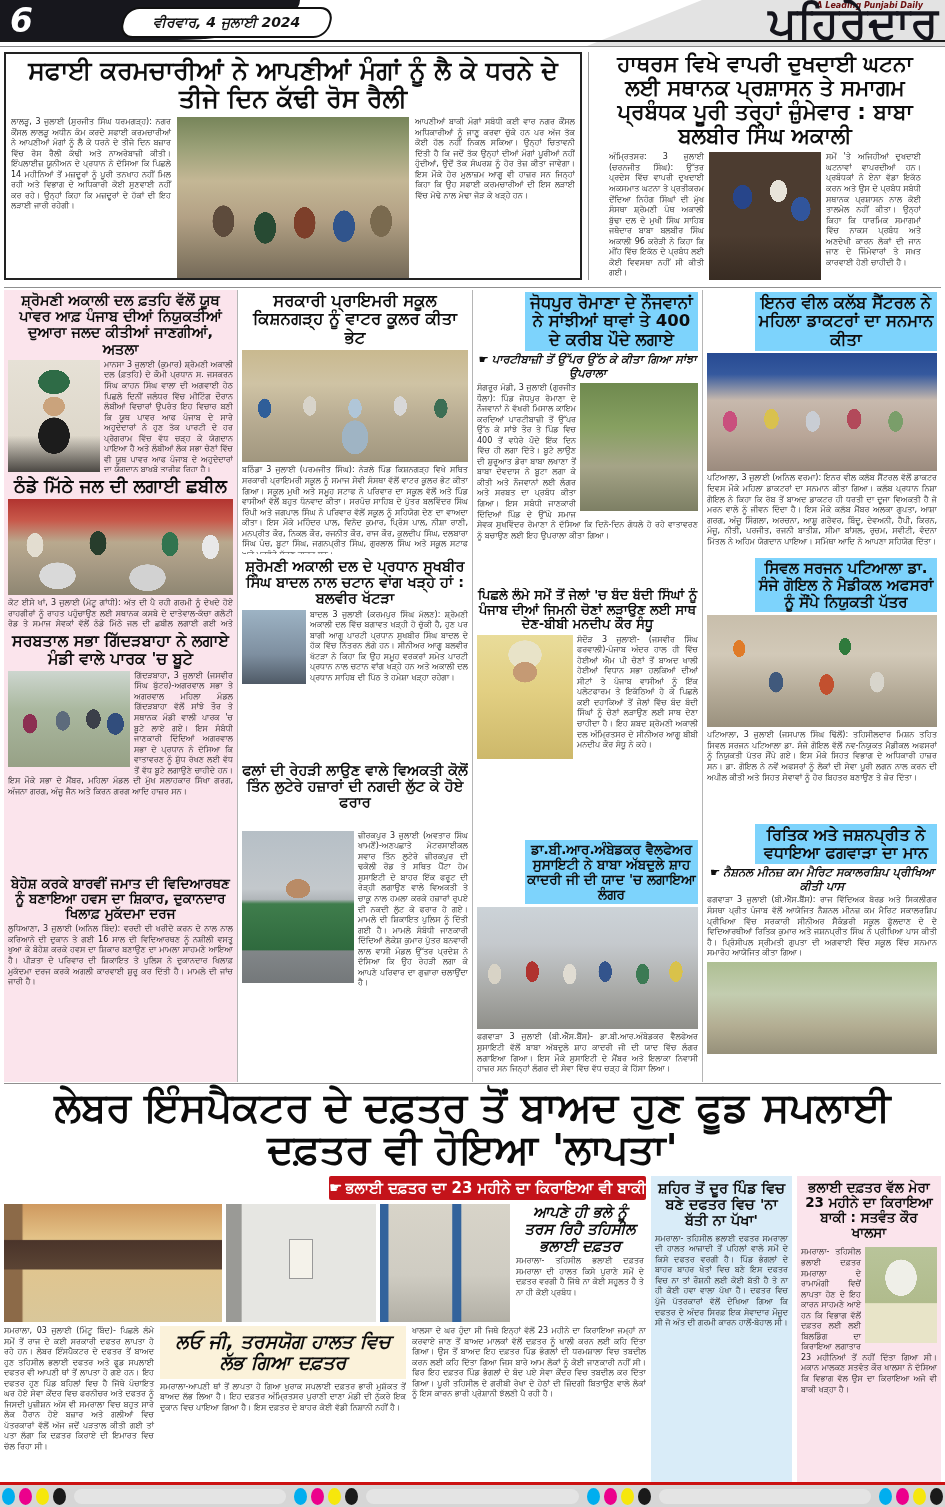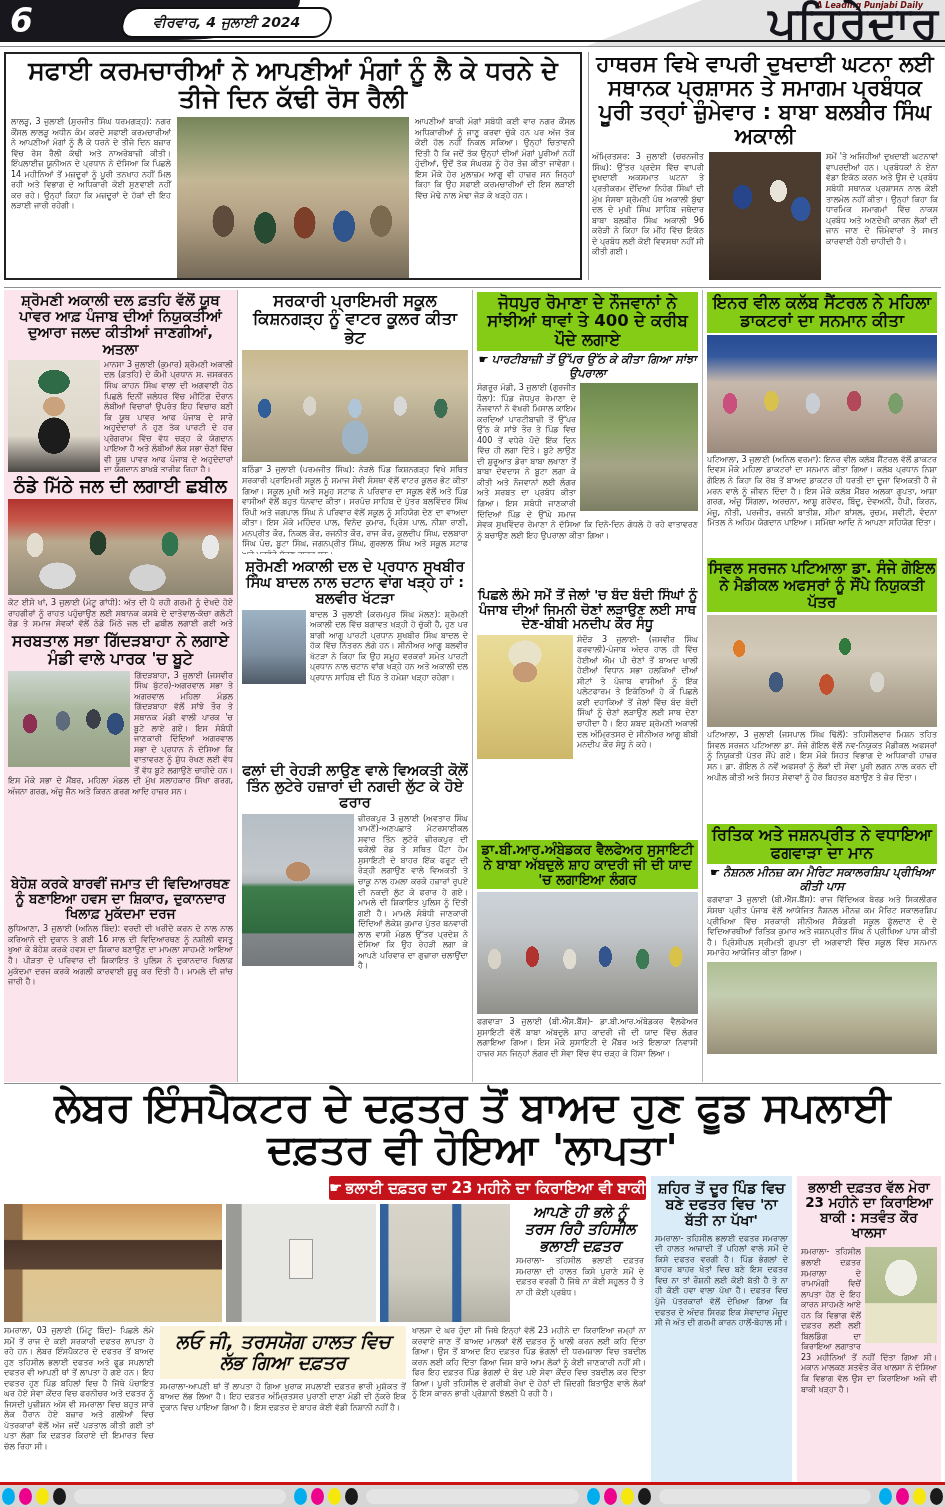--- a/index.html
+++ b/index.html
@@ -17,39 +17,39 @@
   .mast-rule{position:absolute;top:40px;left:0;right:0;height:2px;background:#1a1a1a;}
   .mast-rule2{position:absolute;top:46px;left:0;right:0;height:1px;background:#8a8a8a;}
   .logo-block{position:absolute;top:0;right:0;width:358px;height:46px;background:#e3e3e3;
               clip-path:polygon(115px 0,100% 0,100% 100%,0 100%);}
   .logo{position:absolute;right:6px;top:0px;font-size:44px;line-height:46px;font-weight:bold;color:#14141c;letter-spacing:1px;}
   .tagline{position:absolute;right:22px;top:1px;font-size:8px;font-style:italic;font-weight:bold;color:#6b0f0f;}
   
   .hl{font-weight:bold;color:#0d0d0d;text-align:center;line-height:1.12;}
   .body-txt{font-size:8px;line-height:1.32;text-align:justify;color:#1c1c1c;}
   .art{overflow:hidden;position:relative;margin-bottom:4px;}
-  .pink{background:#84cc16;}
+  .pink{background:#7dd3fc;margin-left:48px;}
   .photo{background:#b9b2a4;position:relative;flex:none;}
   .subhead{font-size:11.5px;font-weight:bold;font-style:italic;text-align:center;line-height:1.2;color:#101010;}
   .ptr{font-style:normal;margin-right:3px;}
   
   .top-band{position:absolute;top:52px;left:4px;right:4px;height:232px;display:flex;gap:6px;}
   .top-left{flex:0 0 578px;border:2px solid #222;padding:3px 5px;box-sizing:border-box;}
   .top-left .hl{font-size:25px;}
   .tl-body{display:flex;gap:6px;margin-top:4px;height:170px;overflow:hidden;}
   .tl-body .bt{flex:1;}
   .ph-rally{width:232px;height:168px;background:
      linear-gradient(180deg,#77855a 0%,#9aa077 18%,#c4b795 38%,#b3a185 60%,#8d8069 82%,#6e6354 100%);}
   .ph-rally:before{content:"";position:absolute;inset:0;background:
      radial-gradient(18px 26px at 20% 62%,#5d4b3c 0 60%,transparent 61%),
      radial-gradient(18px 26px at 38% 66%,#274a33 0 60%,transparent 61%),
      radial-gradient(18px 26px at 55% 63%,#7d3f2a 0 60%,transparent 61%),
      radial-gradient(18px 26px at 72% 65%,#30548c 0 60%,transparent 61%),
      radial-gradient(18px 26px at 88% 62%,#7a6a4f 0 60%,transparent 61%);}
-  .top-right{flex:1;border-left:1px solid #999;padding:0 3px;}
+  .top-right{flex:1;border-left:1px solid #999;padding:0 20px;}
   .top-right .hl{font-size:21.5px;}
   .tr-body{display:flex;gap:5px;margin-top:4px;height:158px;overflow:hidden;}
   .tr-body .bt{flex:1;}
   .ph-turban{width:112px;height:150px;background:#4c3c30;}
   .ph-turban:before{content:"";position:absolute;inset:0;background:
      radial-gradient(16px 20px at 30% 30%,#27458a 0 60%,transparent 61%),
      radial-gradient(14px 18px at 62% 26%,#e8e4da 0 60%,transparent 61%),
      radial-gradient(16px 20px at 82% 38%,#31559c 0 60%,transparent 61%),
      linear-gradient(180deg,transparent 55%,#2e241c 100%);}
   
@@ -244,21 +244,21 @@
       </div>
       <div class="art" style="height:200px">
         <div class="hl" style="font-size:14.5px">ਸ਼੍ਰੋਮਣੀ ਅਕਾਲੀ ਦਲ ਦੇ ਪ੍ਰਧਾਨ ਸੁਖਬੀਰ ਸਿੰਘ ਬਾਦਲ ਨਾਲ ਚਟਾਨ ਵਾਂਗ ਖੜ੍ਹੇ ਹਾਂ : ਬਲਵੀਰ ਖੱਟੜਾ</div>
         <div style="margin-top:3px">
           <div class="photo ph-khattra fl"></div>
           <div class="body-txt">ਬਾਦਲ 3 ਜੁਲਾਈ (ਕਰਮਪੁਰ ਸਿੰਘ ਮੱਲਣ): ਸ਼੍ਰੋਮਣੀ ਅਕਾਲੀ ਦਲ ਵਿੱਚ ਬਗਾਵਤ ਖੜ੍ਹੀ ਹੋ ਚੁੱਕੀ ਹੈ, ਹੁਣ ਪਰ ਬਾਗੀ ਆਗੂ ਪਾਰਟੀ ਪ੍ਰਧਾਨ ਸੁਖਬੀਰ ਸਿੰਘ ਬਾਦਲ ਦੇ ਹੱਕ ਵਿੱਚ ਨਿੱਤਰਨ ਲੱਗੇ ਹਨ। ਸੀਨੀਅਰ ਆਗੂ ਬਲਵੀਰ ਖੱਟੜਾ ਨੇ ਕਿਹਾ ਕਿ ਉਹ ਸਮੂਹ ਵਰਕਰਾਂ ਸਮੇਤ ਪਾਰਟੀ ਪ੍ਰਧਾਨ ਨਾਲ ਚਟਾਨ ਵਾਂਗ ਖੜ੍ਹੇ ਹਨ ਅਤੇ ਅਕਾਲੀ ਦਲ ਪ੍ਰਧਾਨ ਸਾਹਿਬ ਦੀ ਪਿੱਠ ਤੇ ਹਮੇਸ਼ਾ ਖੜ੍ਹਾ ਰਹੇਗਾ।</div>
         </div>
       </div>
       <div class="art" style="height:316px">
         <div class="hl" style="font-size:14.5px">ਫਲਾਂ ਦੀ ਰੇਹੜੀ ਲਾਉਣ ਵਾਲੇ ਵਿਅਕਤੀ ਕੋਲੋਂ ਤਿੰਨ ਲੁਟੇਰੇ ਹਜ਼ਾਰਾਂ ਦੀ ਨਗਦੀ ਲੁੱਟ ਕੇ ਹੋਏ ਫਰਾਰ</div>
-        <div style="margin-top:3px">
+        <div style="margin-top:20px">
           <div class="photo ph-loot fl"></div>
           <div class="body-txt">ਜ਼ੀਰਕਪੁਰ 3 ਜੁਲਾਈ (ਅਵਤਾਰ ਸਿੰਘ ਖਾਮਣੋਂ)-ਅਣਪਛਾਤੇ ਮੋਟਰਸਾਈਕਲ ਸਵਾਰ ਤਿੰਨ ਲੁਟੇਰੇ ਜ਼ੀਰਕਪੁਰ ਦੀ ਢਕੋਲੀ ਰੋਡ ਤੇ ਸਥਿਤ ਪੈਂਟਾ ਹੋਮ ਸੁਸਾਇਟੀ ਦੇ ਬਾਹਰ ਇੱਕ ਫਰੂਟ ਦੀ ਰੇੜ੍ਹੀ ਲਗਾਉਣ ਵਾਲੇ ਵਿਅਕਤੀ ਤੇ ਚਾਕੂ ਨਾਲ ਹਮਲਾ ਕਰਕੇ ਹਜ਼ਾਰਾਂ ਰੁਪਏ ਦੀ ਨਕਦੀ ਲੁੱਟ ਕੇ ਫਰਾਰ ਹੋ ਗਏ। ਮਾਮਲੇ ਦੀ ਸ਼ਿਕਾਇਤ ਪੁਲਿਸ ਨੂੰ ਦਿੱਤੀ ਗਈ ਹੈ। ਮਾਮਲੇ ਸੰਬੰਧੀ ਜਾਣਕਾਰੀ ਦਿੰਦਿਆਂ ਲੋਕੇਸ਼ ਕੁਮਾਰ ਪੁੱਤਰ ਬਨਵਾਰੀ ਲਾਲ ਵਾਸੀ ਮੰਡਲ ਉੱਤਰ ਪ੍ਰਦੇਸ਼ ਨੇ ਦੱਸਿਆ ਕਿ ਉਹ ਰੇਹੜੀ ਲਗਾ ਕੇ ਆਪਣੇ ਪਰਿਵਾਰ ਦਾ ਗੁਜ਼ਾਰਾ ਚਲਾਉਂਦਾ ਹੈ।</div>
         </div>
       </div>
     </div>
 
     <div class="mcol c3">
       <div class="art" style="height:292px">
         <div class="hl pink" style="font-size:16.5px">ਜੋਧਪੁਰ ਰੋਮਾਣਾ ਦੇ ਨੌਜਵਾਨਾਂ ਨੇ ਸਾਂਝੀਆਂ ਥਾਵਾਂ ਤੇ 400 ਦੇ ਕਰੀਬ ਪੌਦੇ ਲਗਾਏ</div>
         <div class="subhead" style="margin:2px 0">

